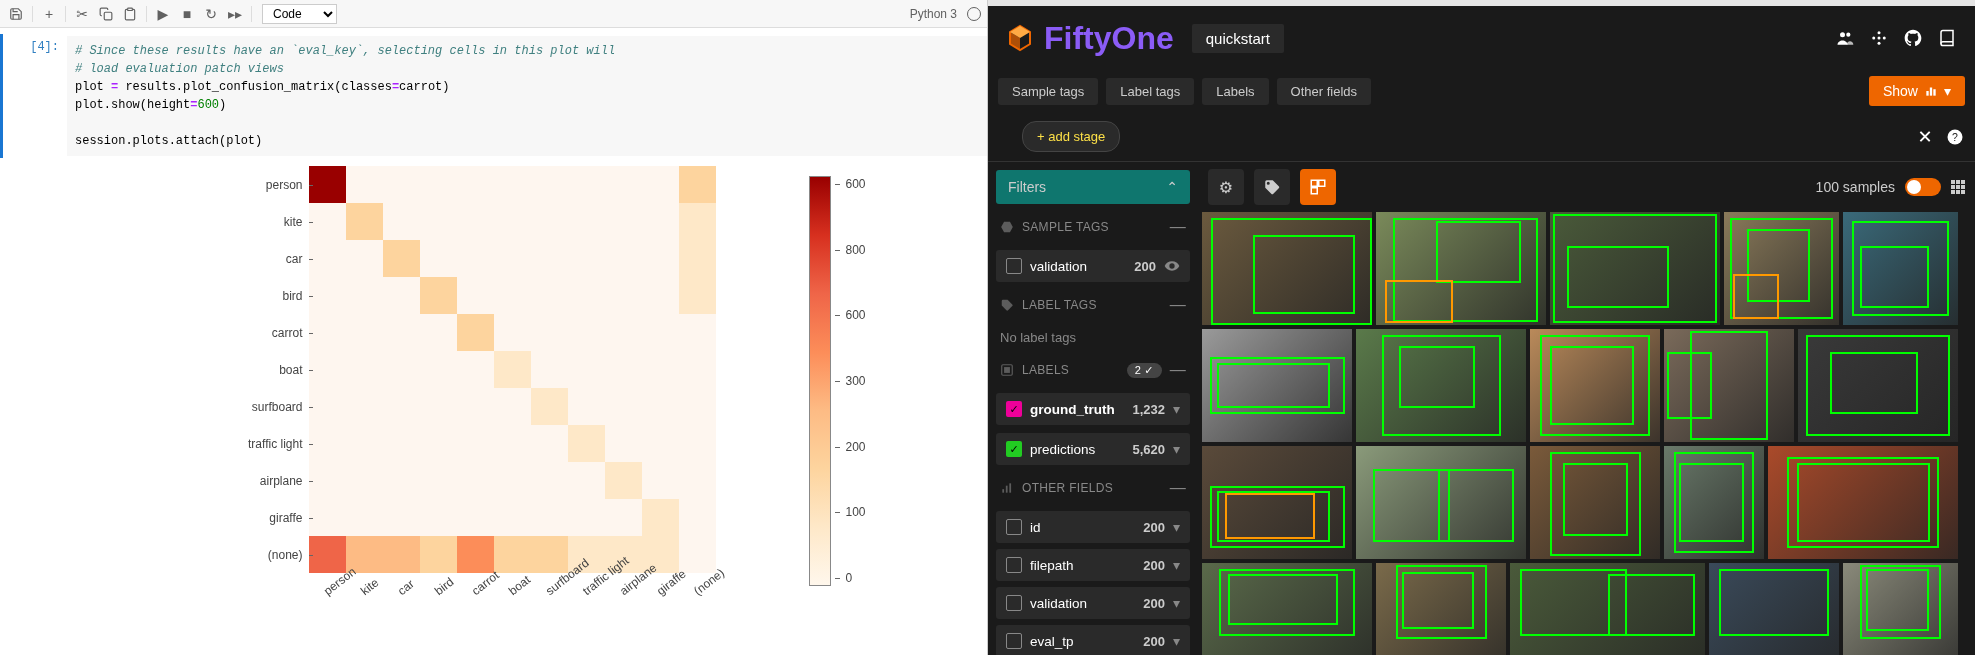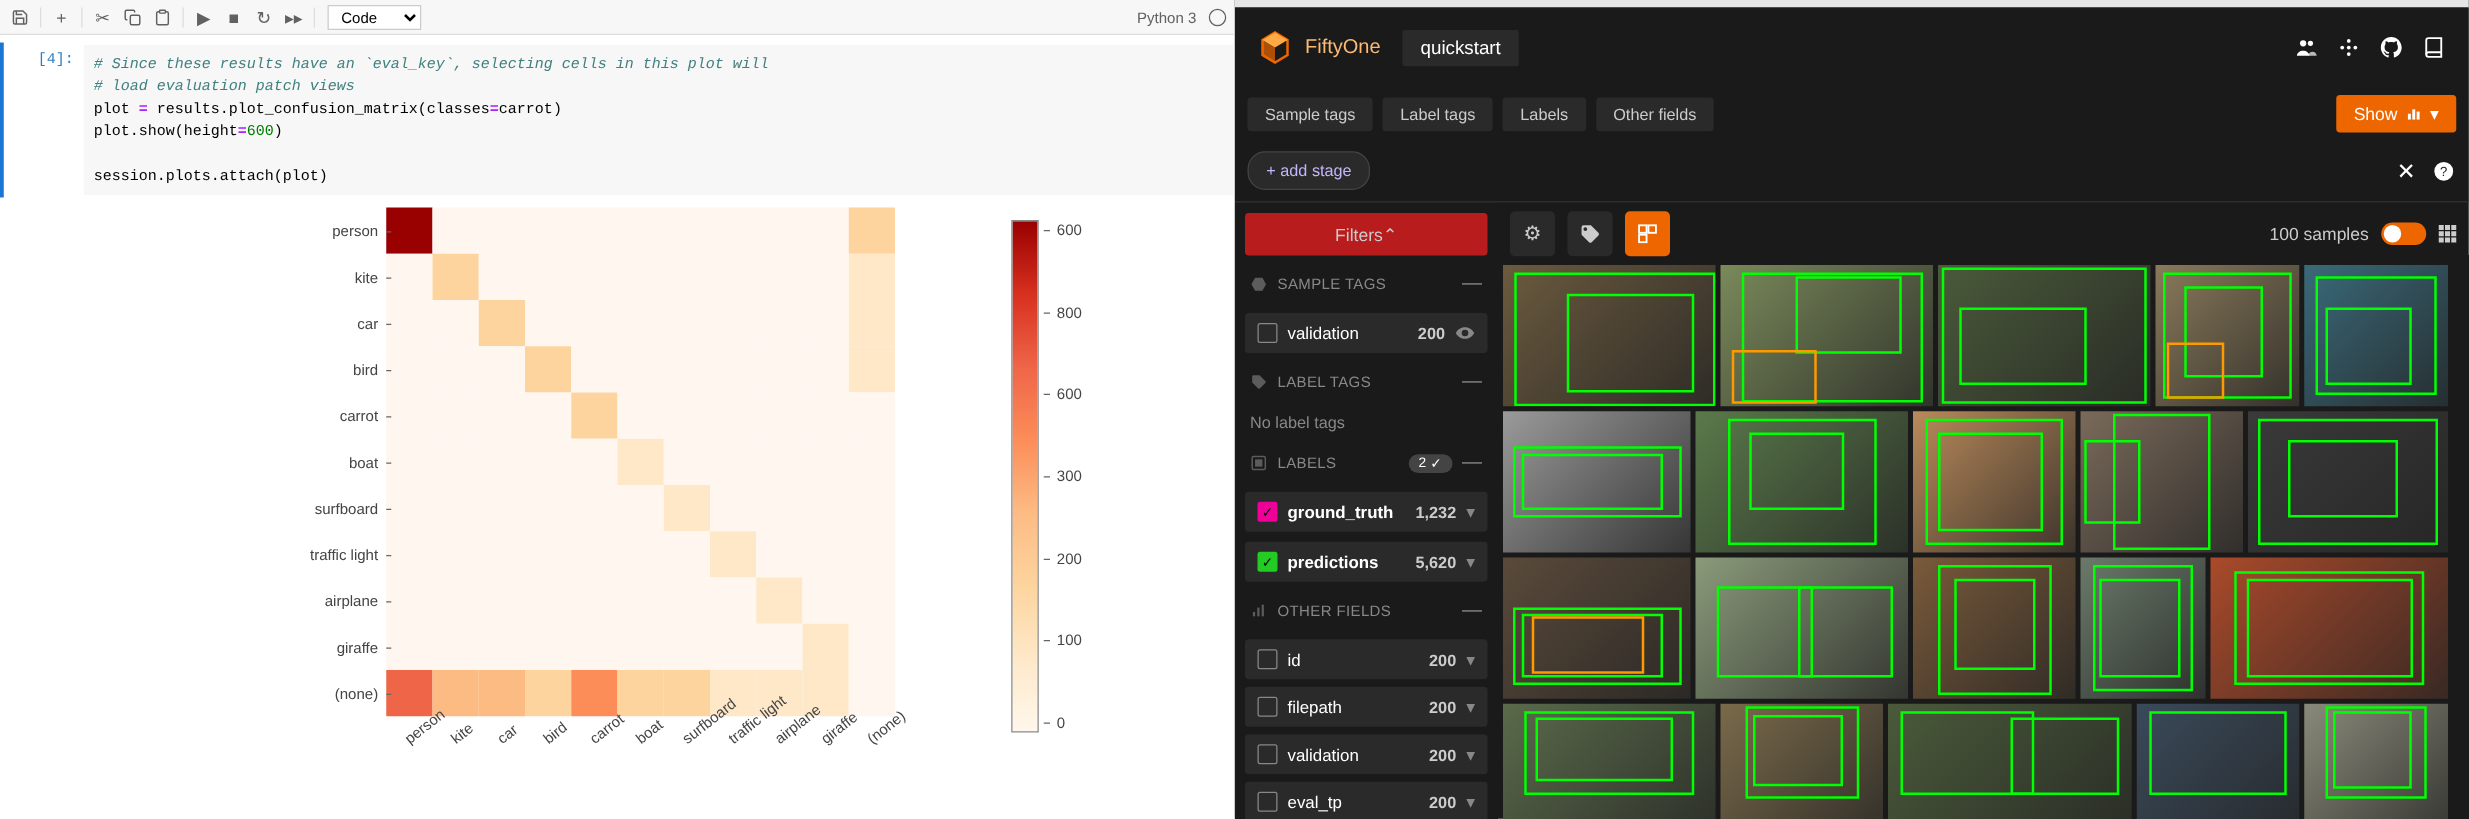--- a/index.html
+++ b/index.html
@@ -45,40 +45,40 @@
 .cb-ticks { position:absolute; right:-36px; top:0; height:100%; display:flex; flex-direction:column; justify-content:space-between; font-size:12px; color:#444; }
 .cb-tick { position:relative; }
 .cb-tick::before { content:""; position:absolute; left:-10px; top:50%; width:5px; height:1px; background:#666;}
 
 
 .fiftyone { width: 987px; height: 100%; background: #1a1a1a; color: #fff; display:flex; flex-direction:column; font-size:14px; }
 .fo-top-edge { height: 6px; background: #e5e5e5; }
 .fo-header { height: 64px; background: #1a1a1a; display:flex; align-items:center; padding: 0 18px; gap: 18px; }
 .fo-logo { display:flex; align-items:center; gap:10px; }
 .fo-logo-mark { width: 28px; height: 28px; position: relative; }
-.fo-logo-text { font-size: 16px; font-weight: 400; color: #fdba74; }
+.fo-logo-text { font-size: 32px; font-weight: 700; color: #8b5cf6; }
 .fo-dataset { background:#2a2a2a; padding:6px 14px; border-radius:2px; font-size:15px; color:#fff; }
 .fo-header-spacer { flex:1; }
 .fo-header-icons { display:flex; gap:14px; align-items:center; }
 .fo-header-icon { width:20px; height:20px; color:#fff; cursor:pointer; display:flex; align-items:center; justify-content:center; }
 
 .fo-tabbar { height: 42px; background:#1a1a1a; display:flex; align-items:center; padding: 0 10px; gap:8px; }
 .fo-tab { background:#2a2a2a; color:#ccc; padding:6px 14px; border-radius:3px; font-size:13px; cursor:pointer; }
 .fo-show-btn { margin-left:auto; background:#ee6600; color:#fff; padding:7px 14px; border-radius:3px; font-size:14px; display:flex; align-items:center; gap:6px; cursor:pointer; }
 
 .fo-stagebar { height:50px; background:#1a1a1a; display:flex; align-items:center; padding:0 10px; gap:10px; border-bottom:1px solid #333;}
-.fo-addstage { background:#2a2a2a; border:1px solid #444; color:#c4b5fd; padding:7px 14px; border-radius:14px; font-size:13px; cursor:pointer; }
+.fo-addstage { background:#2a2a2a; border:1px solid #444; color:#fde047; padding:7px 14px; border-radius:14px; font-size:13px; cursor:pointer;margin-left:24px; }
 .fo-stagebar-spacer { flex:1; }
 .fo-stagebar-icon { width:20px; height:20px; color:#fff; cursor:pointer; display:flex; align-items:center; justify-content:center; font-size:18px;}
 
 .fo-main { flex:1; display:flex; overflow:hidden; }
 
 
 .fo-sidebar { width: 210px; background:#1a1a1a; overflow-y:auto; padding: 8px; display:flex; flex-direction:column; gap:8px; }
-.fo-filters { background:#b91c1c; border-radius:3px; padding:9px 12px; display:flex; align-items:center; justify-content:center; color:#ccc; cursor:pointer; font-size:14px;}
+.fo-filters { background:#0f766e; border-radius:3px; padding:9px 12px; display:flex; align-items:center; justify-content:space-between; color:#ccc; cursor:pointer; font-size:14px;}
 .fo-section-header { display:flex; align-items:center; gap:8px; padding:6px 4px; color:#888; font-size:12px; letter-spacing:0.3px; }
 .fo-section-header .fo-sh-spacer{flex:1;}
 .fo-section-collapse { color:#888; font-size:16px; cursor:pointer; }
 .fo-row { background:#2a2a2a; border-radius:3px; padding:8px 10px; display:flex; align-items:center; gap:8px; font-size:13.5px; }
 .fo-checkbox { width:16px; height:16px; border:1.5px solid #888; border-radius:2px; flex-shrink:0; cursor:pointer; }
 .fo-checkbox.checked { border:none; display:flex; align-items:center; justify-content:center; font-size:11px; color:#000;}
 .fo-row-label { flex:1; color:#fff; }
 .fo-row-count { color:#ccc; font-size:13px; font-weight:600;}
 .fo-row-icon { color:#888; font-size:14px; }
 .fo-nolabel { color:#888; font-size:13px; padding:2px 4px; }
@@ -497,21 +497,21 @@
         <span class="fo-section-collapse">—</span>
       </div>
       <div class="fo-row">
         <div class="fo-checkbox checked" style="background:#ee0099">✓</div>
         <span class="fo-row-label" style="font-weight:600">ground_truth</span>
         <span class="fo-row-count">1,232</span>
         <span class="fo-row-icon">▾</span>
       </div>
       <div class="fo-row">
         <div class="fo-checkbox checked" style="background:#22cc22">✓</div>
-        <span class="fo-row-label" style="font-weight:700">predictions</span>
+        <span class="fo-row-label" style="font-weight:400">predictions</span>
         <span class="fo-row-count">5,620</span>
         <span class="fo-row-icon">▾</span>
       </div>
 
       <div class="fo-section-header">
         <span>
             <svg width="14" height="14" viewBox="0 0 24 24" fill="currentColor" opacity="0.6">
               <rect x="4" y="14" width="3" height="6"></rect>
               <rect x="10" y="8" width="3" height="12"></rect>
               <rect x="16" y="4" width="3" height="16"></rect>

